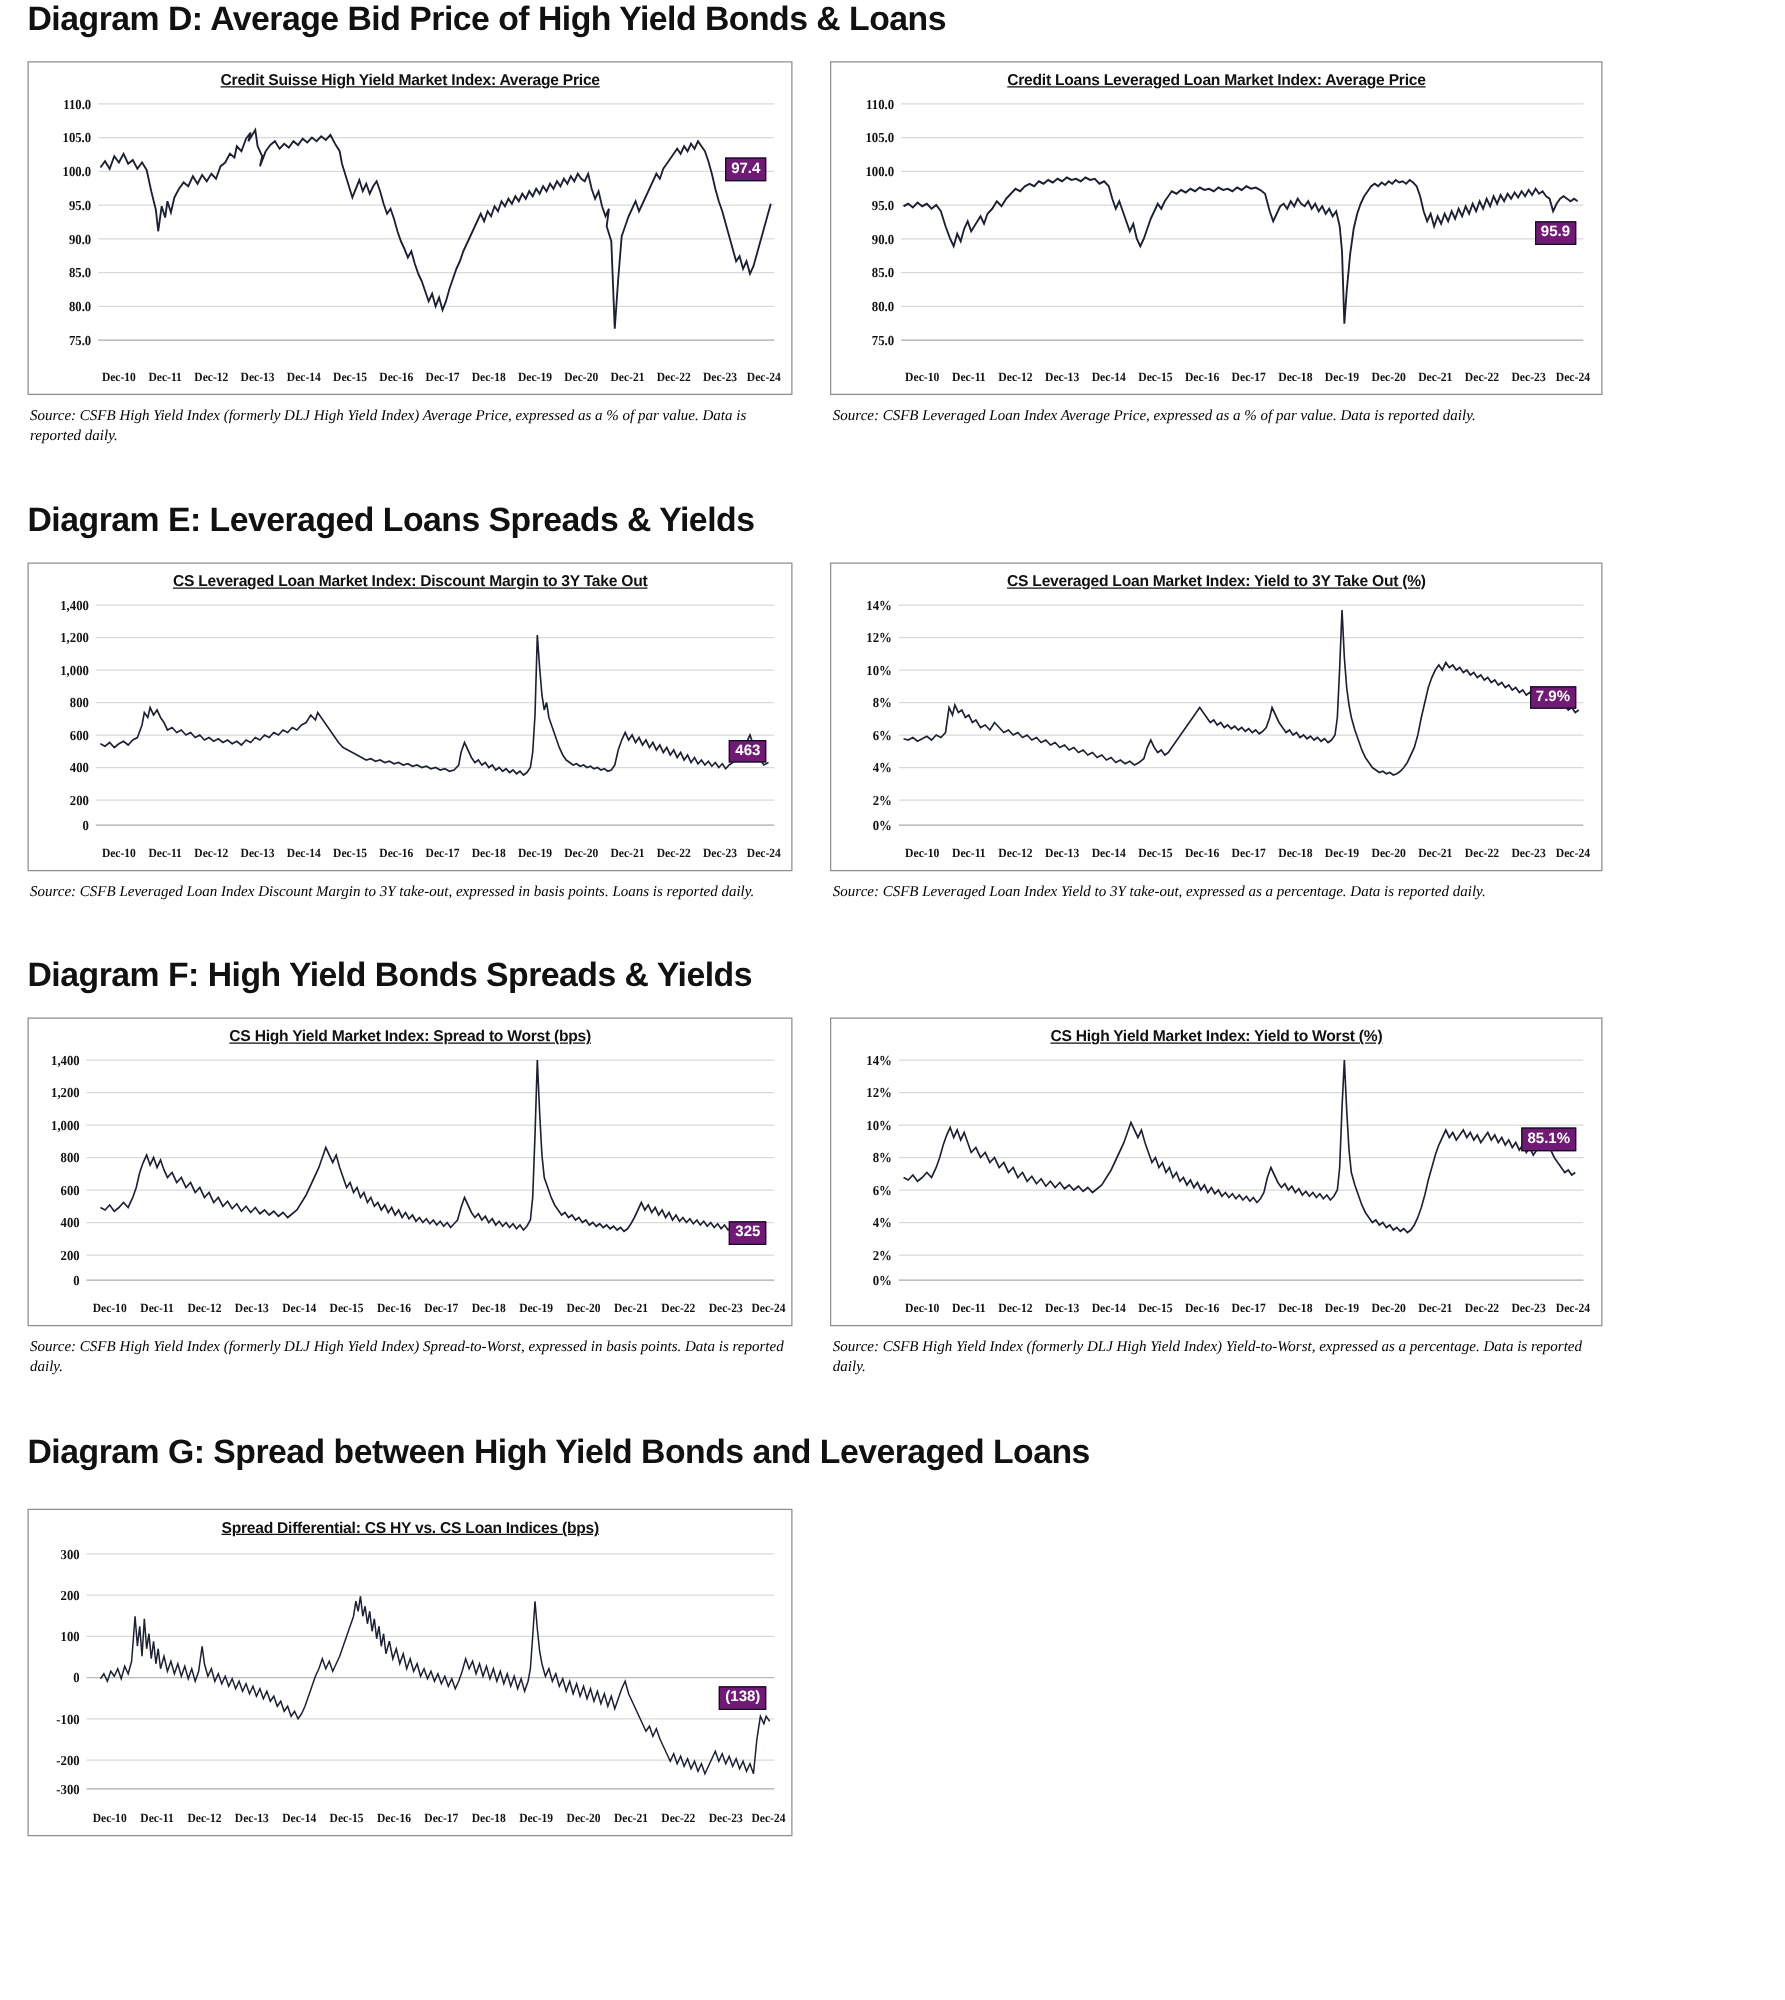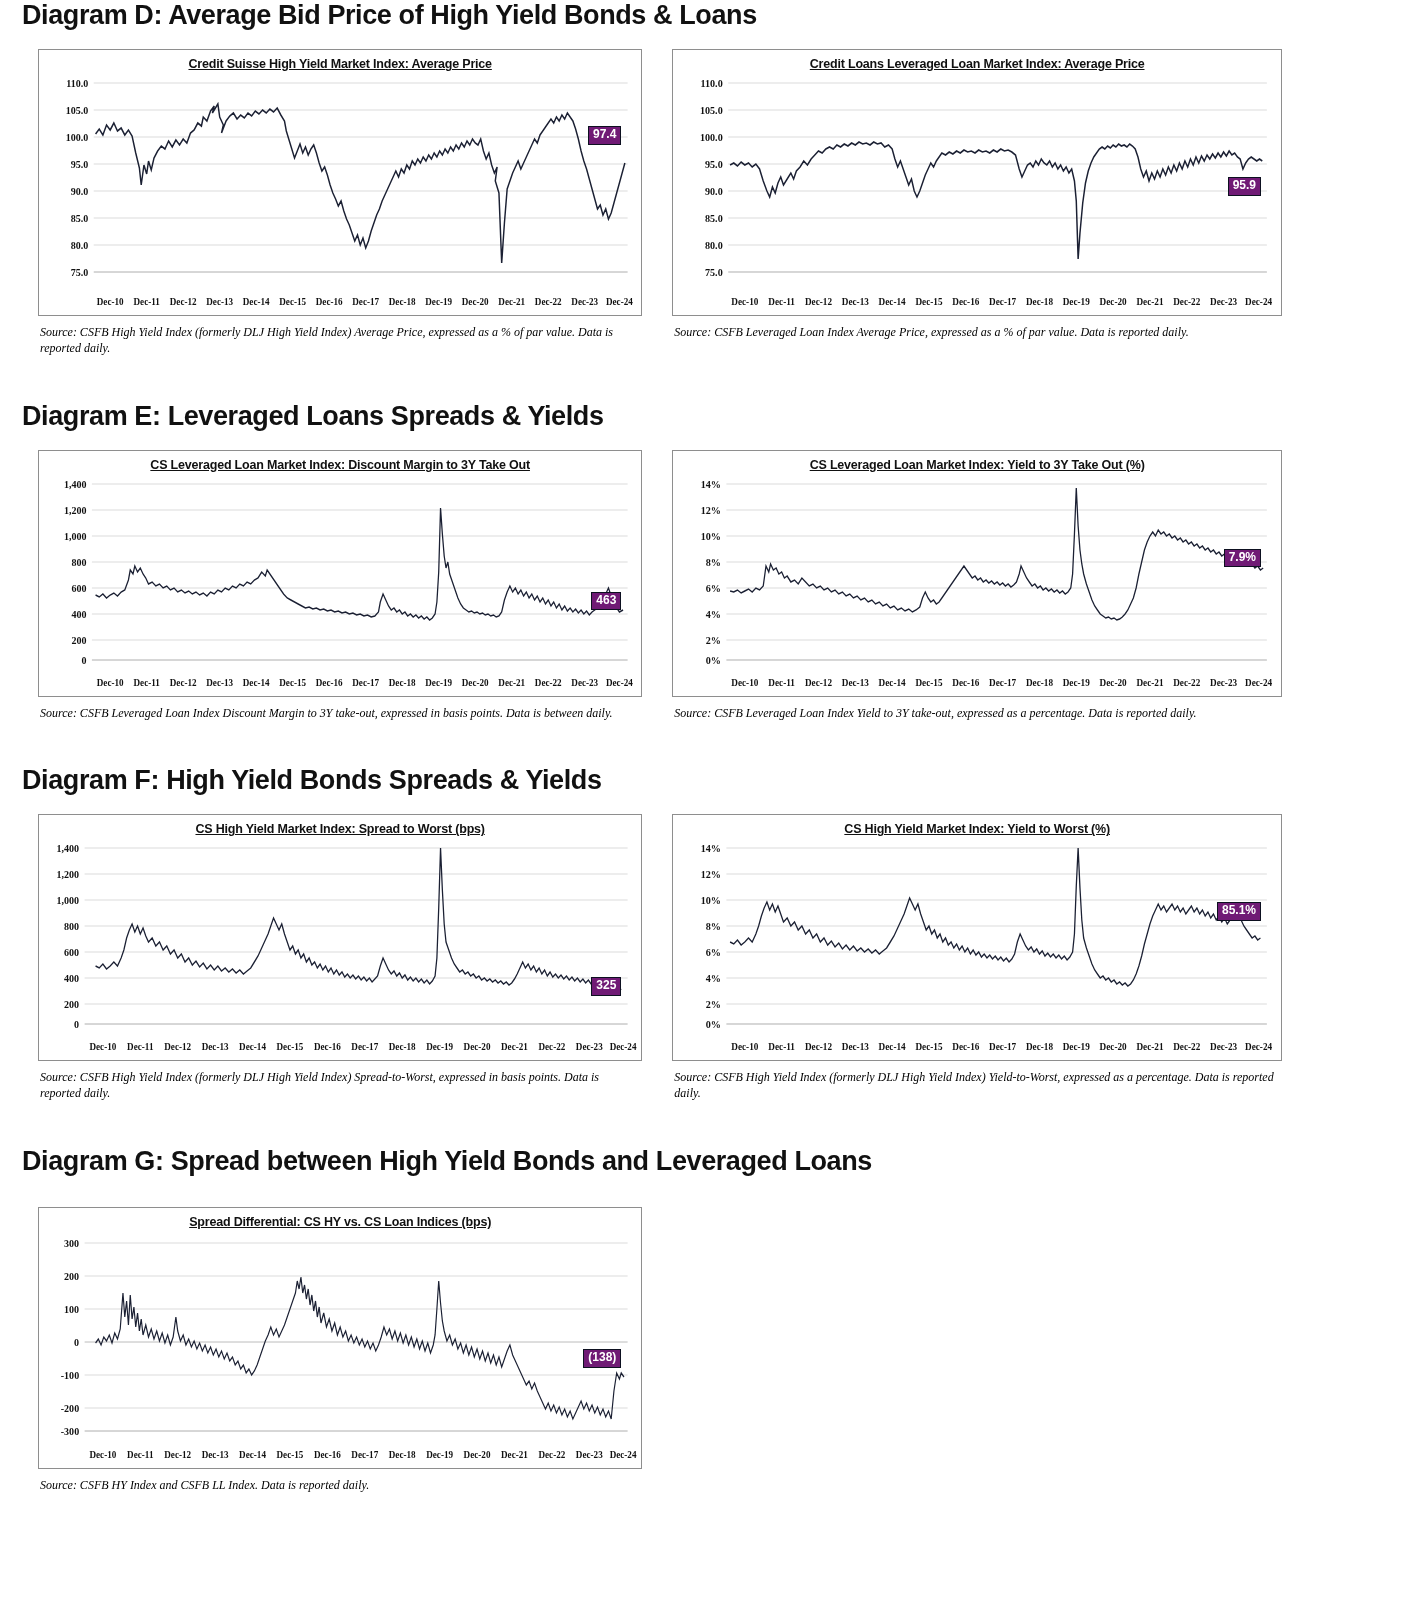--- a/index.html
+++ b/index.html
@@ -17,21 +17,21 @@
   .section-title {
     font-family: "Liberation Sans", sans-serif;
     font-weight: bold;
     font-size: 27px;
     letter-spacing: -0.4px;
     color: #111;
     margin: 0;
     padding: 0 0 0 22px;
   }
 
-  .row { display: flex; width: 1304px; padding-left: 16px; }
+  .row { display: flex; width: 1304px; }
   .col { width: 714px; padding: 0 18px 0 22px; }
   .col.right { padding: 0 22px 0 12px; }
 
   .panel {
     border: 1px solid #8e8e8e;
     background: #fff;
     position: relative;
   }
 
   .chart-title {
@@ -240,21 +240,21 @@
             <text class="xaxis" x="398" y="12" text-anchor="middle">Dec-18</text>
             <text class="xaxis" x="438" y="12" text-anchor="middle">Dec-19</text>
             <text class="xaxis" x="478" y="12" text-anchor="middle">Dec-20</text>
             <text class="xaxis" x="518" y="12" text-anchor="middle">Dec-21</text>
             <text class="xaxis" x="558" y="12" text-anchor="middle">Dec-22</text>
             <text class="xaxis" x="598" y="12" text-anchor="middle">Dec-23</text>
             <text class="xaxis" x="636" y="12" text-anchor="middle">Dec-24</text>
           </g>
         </svg>
       </div>
-      <div class="source">Source: CSFB Leveraged Loan Index Discount Margin to 3Y take-out, expressed in basis points. Data is between daily.</div>
+      <div class="source">Source: CSFB Leveraged Loan Index Discount Margin to 3Y take-out, expressed in basis points. Loans is reported daily.</div>
     </div>
 
     <div class="col right">
       <div class="panel">
         <div class="chart-title">CS Leveraged Loan Market Index: Yield to 3Y Take Out (%)</div>
         <div class="plotwrap">
           <svg viewBox="0 0 660 200" preserveAspectRatio="none" style="height:200px">
             <g>
               <line x1="58" y1="10" x2="645" y2="10" stroke="#d9d9d9" stroke-width="1"></line>
               <line x1="58" y1="36" x2="645" y2="36" stroke="#d9d9d9" stroke-width="1"></line>
@@ -459,18 +459,17 @@
             <text class="xaxis" x="398" y="12" text-anchor="middle">Dec-18</text>
             <text class="xaxis" x="439" y="12" text-anchor="middle">Dec-19</text>
             <text class="xaxis" x="480" y="12" text-anchor="middle">Dec-20</text>
             <text class="xaxis" x="521" y="12" text-anchor="middle">Dec-21</text>
             <text class="xaxis" x="562" y="12" text-anchor="middle">Dec-22</text>
             <text class="xaxis" x="603" y="12" text-anchor="middle">Dec-23</text>
             <text class="xaxis" x="640" y="12" text-anchor="middle">Dec-24</text>
           </g>
         </svg>
       </div>
-      <div class="source">Source: CSFB HY Index and CSFB LL Index. Data is reported daily.</div>
     </div>
     <div class="col right"></div>
   </div>
 
 </div>
 
 </body></html>

